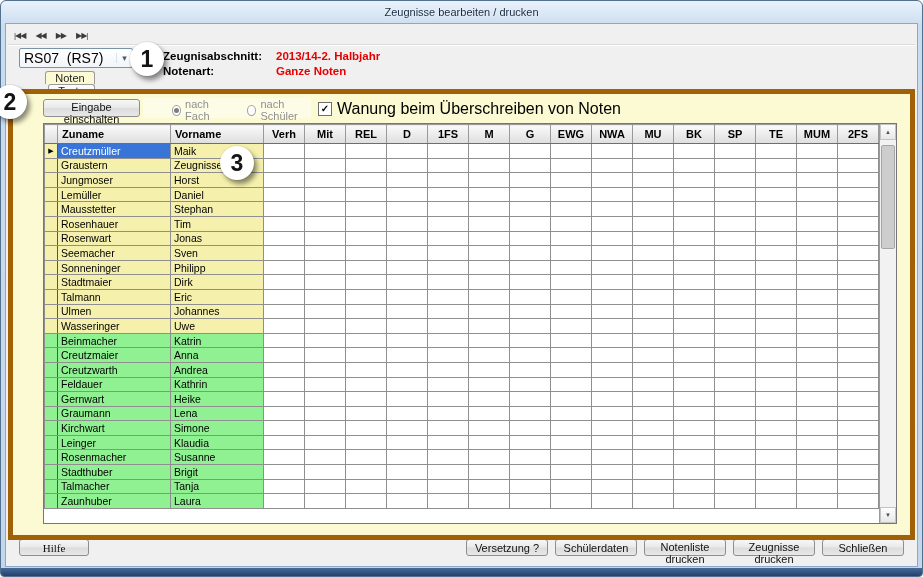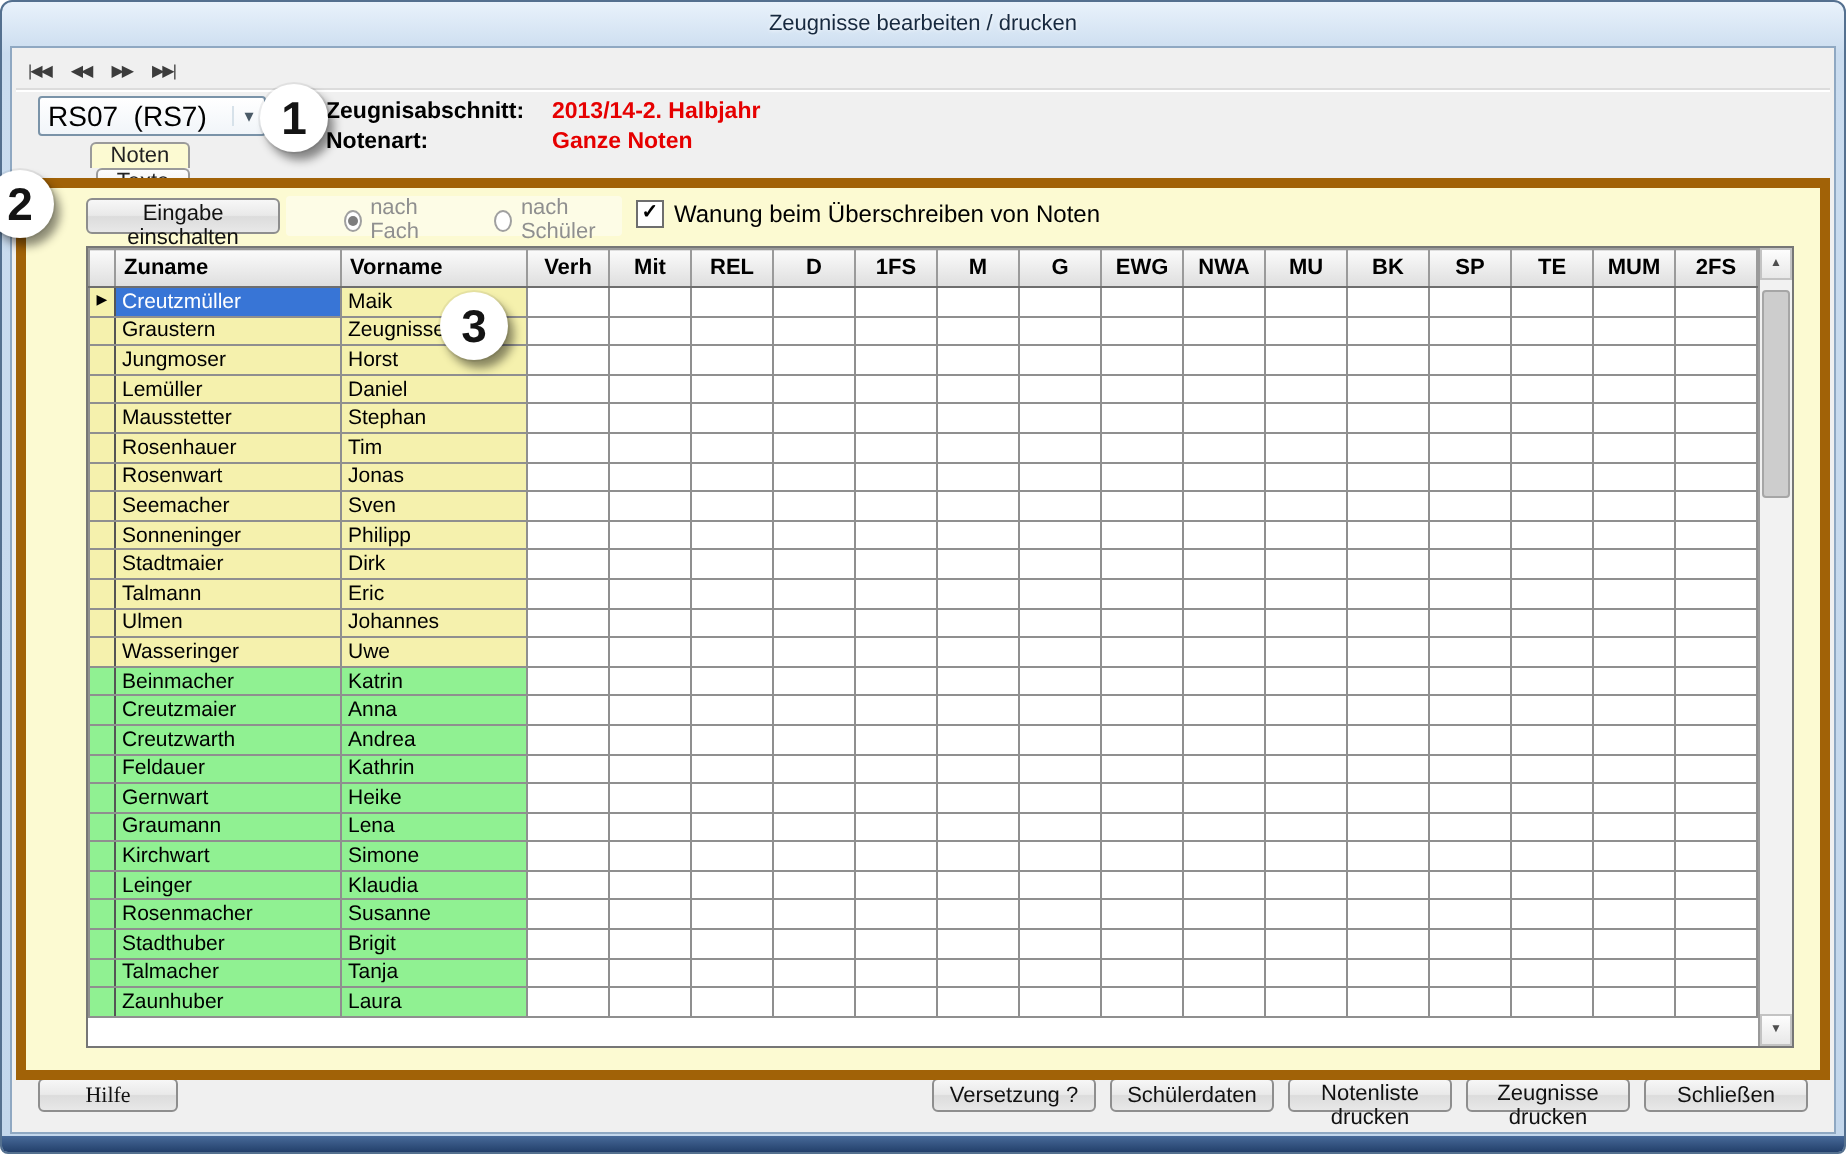--- a/index.html
+++ b/index.html
@@ -40,21 +40,21 @@
   .enable-btn{position:absolute;left:30px;top:5px;width:97px;height:18px;}
   .radio-box{position:absolute;left:130px;top:4px;width:168px;height:20px;background:rgba(255,255,255,0.45);
     border-radius:2px;display:flex;align-items:flex-start;gap:22px;padding-left:29px;box-sizing:border-box;}
   .radio{display:flex;align-items:center;gap:4px;font-size:11px;color:#8f8f8f;}
   .rdot{width:11px;height:11px;border-radius:50%;border:1px solid #a0a0a0;background:#fff;
     display:inline-flex;align-items:center;justify-content:center;box-sizing:border-box;}
   .rdot.on::after{content:"";width:5px;height:5px;border-radius:50%;background:#7d7d7d;}
   .chk{position:absolute;left:305px;top:6px;display:flex;align-items:center;gap:5px;}
   .chk-box{width:12px;height:12px;border:1px solid #6e6e6e;background:#fff;display:flex;
     align-items:center;justify-content:center;font-size:10px;font-weight:bold;color:#000;line-height:10px;}
-  .chk-label{font-size:12px;color:#000;}
+  .chk-label{font-size:16px;color:#000;}
   
   .grid{position:absolute;left:30px;top:29px;width:854px;height:401px;border:1px solid #767676;
     background:#fff;display:flex;box-sizing:border-box;}
   .gtable{border-collapse:collapse;table-layout:fixed;width:836px;background:#fff;align-self:flex-start;}
   .gtable th{height:18px;background:linear-gradient(#fafafa,#dedede);border:1px solid #9a9a9a;
     border-bottom:1px solid #6e6e6e;font-size:11px;font-weight:bold;color:#000;
     overflow:hidden;white-space:nowrap;padding:0 2px;}
   .gtable th.h-name{text-align:left;padding-left:4px;}
   .gtable td{height:13.6px;border:1px solid #8f8f8f;font-size:10.5px;overflow:hidden;
     white-space:nowrap;padding:0 0 0 3px;color:#000;}

